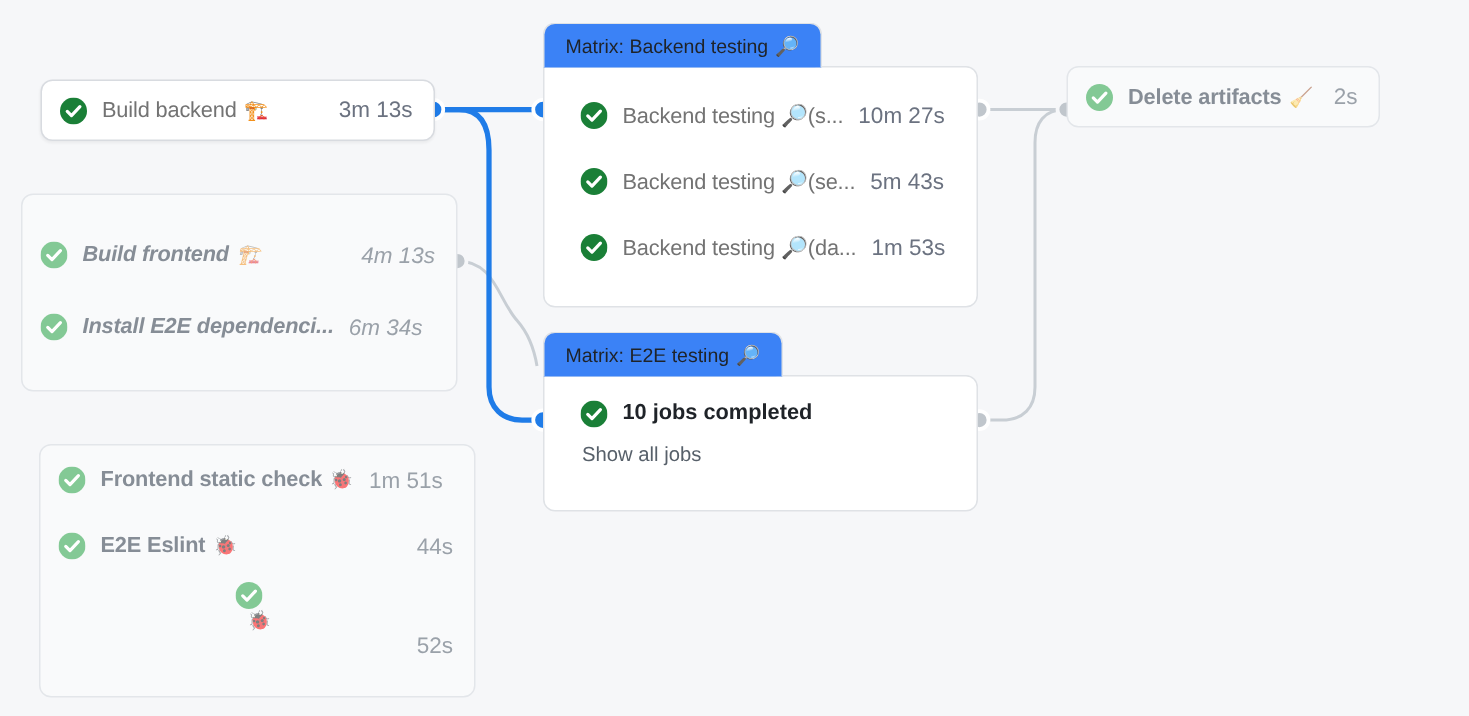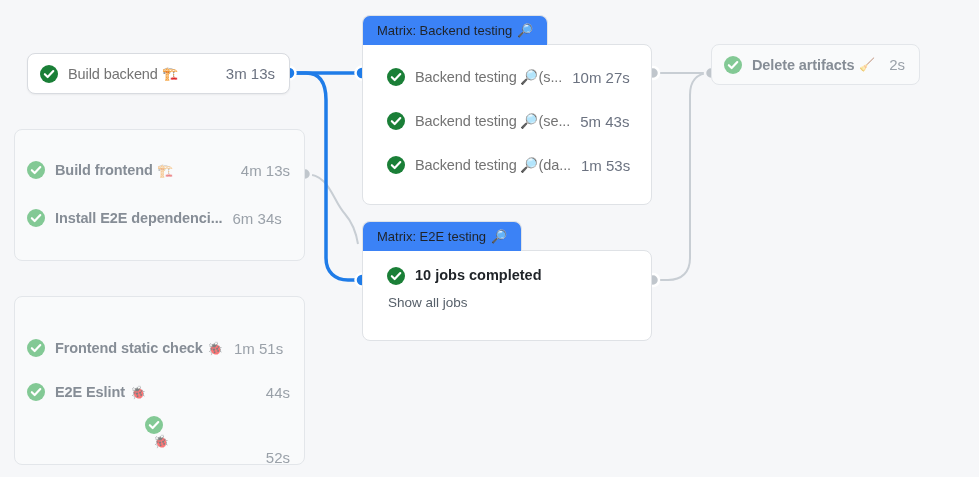--- a/index.html
+++ b/index.html
@@ -201,21 +201,21 @@
           <path d="M4.3 8.2 L6.8 10.7 L11.8 5.4" fill="none" stroke="#ffffff" stroke-width="1.9" stroke-linecap="round" stroke-linejoin="round"></path>
         </svg>
         <span class="job-label">Build backend</span>
         <span class="emoji" style="margin-left:5px;">🏗️</span>
         <span class="job-duration push-right">3m 13s</span>
       </div>
     </div>
   </div>
 
   <div class="node" style="left:14px; top:129px; width:291px; height:132px;">
-    <div class="card muted muted-text" style="width:100%; height:100%; padding-top:20px; box-sizing:border-box;">
+    <div class="card muted muted-text" style="width:100%; height:100%; padding-top:20px; box-sizing:border-box;font-style:italic;">
 
       <div class="job-row">
         <svg class="status-icon" viewBox="0 0 16 16">
           <circle cx="8" cy="8" r="8" fill="#83c995"></circle>
           <path d="M4.3 8.2 L6.8 10.7 L11.8 5.4" fill="none" stroke="#ffffff" stroke-width="1.9" stroke-linecap="round" stroke-linejoin="round"></path>
         </svg>
         <span class="job-label">Build frontend</span>
         <span class="emoji" style="margin-left:5px; opacity:0.55;">🏗️</span>
         <span class="job-duration push-right">4m 13s</span>
       </div>
@@ -226,21 +226,21 @@
           <path d="M4.3 8.2 L6.8 10.7 L11.8 5.4" fill="none" stroke="#ffffff" stroke-width="1.9" stroke-linecap="round" stroke-linejoin="round"></path>
         </svg>
         <span class="job-label">Install E2E dependenci...</span>
         <span class="job-duration">6m 34s</span>
       </div>
 
     </div>
   </div>
 
   <div class="node" style="left:14px; top:296px; width:291px; height:169px;">
-    <div class="card muted muted-text" style="width:100%; height:100%; padding-top:31px; box-sizing:border-box;">
+    <div class="card muted muted-text" style="width:100%; height:100%; padding-top:3px; box-sizing:border-box;margin-left:12px;">
 
       <div class="job-row">
         <svg class="status-icon" viewBox="0 0 16 16">
           <circle cx="8" cy="8" r="8" fill="#83c995"></circle>
           <path d="M4.3 8.2 L6.8 10.7 L11.8 5.4" fill="none" stroke="#ffffff" stroke-width="1.9" stroke-linecap="round" stroke-linejoin="round"></path>
         </svg>
         <span class="job-label">Frontend static check</span>
         <span class="emoji" style="margin-left:5px; opacity:0.6;">🐞</span>
         <span class="job-duration">1m 51s</span>
       </div>

